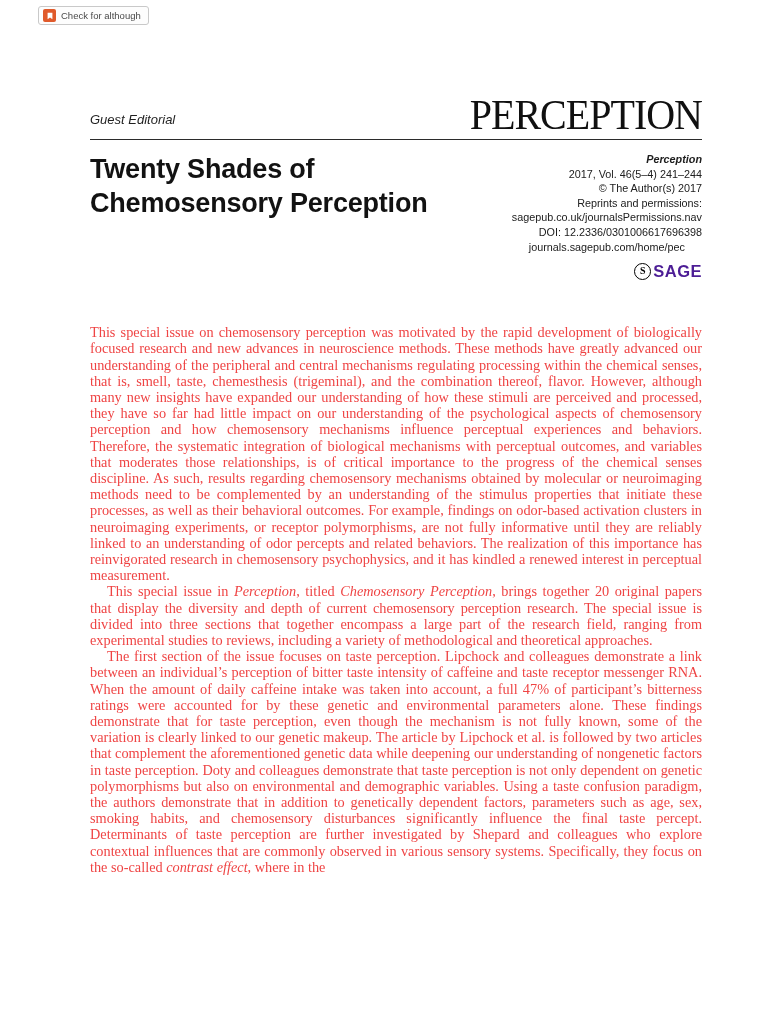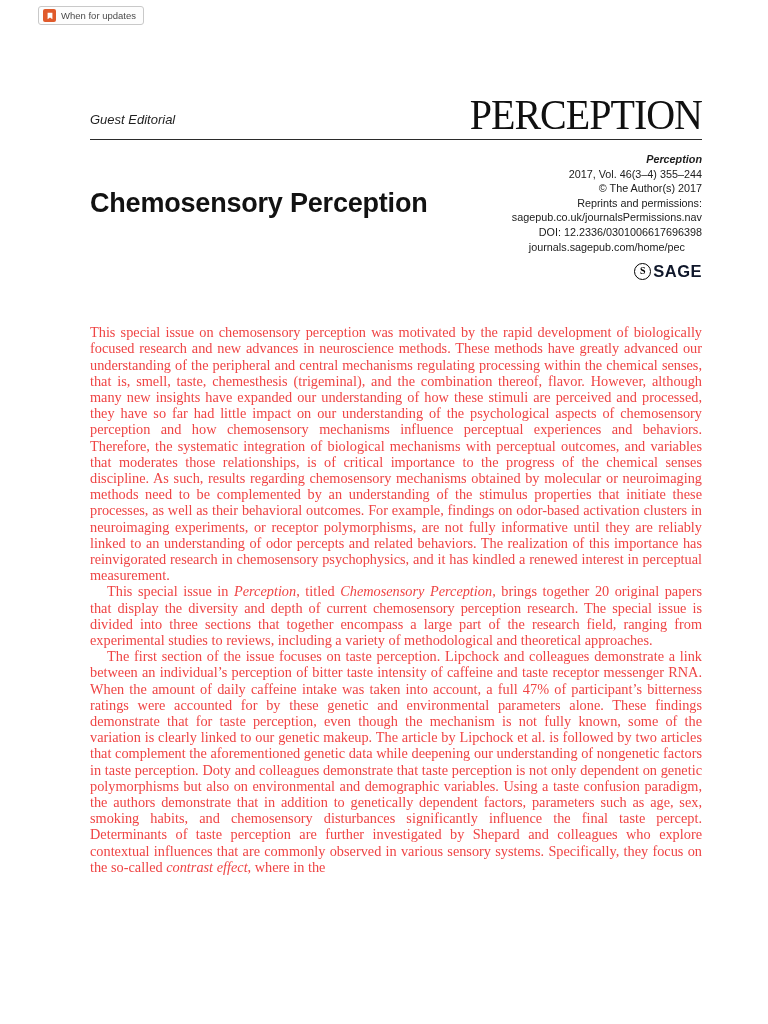--- a/index.html
+++ b/index.html
@@ -117,21 +117,21 @@
     font-family: "Liberation Serif", serif;
     font-weight: bold;
     font-size: 10px;
     color: #000;
   }
   .sage-word {
     font-family: "Liberation Sans", sans-serif;
     font-weight: bold;
     font-size: 16.5px;
     letter-spacing: 0.5px;
-    color: #0f172a;
+    color: #4c1d95;
   }
 
   
   .article-body {
     margin-top: 44px;
     font-size: 14.3px;
     line-height: 16.2px;
     text-align: justify;
     color: #ef4444;
   }
@@ -142,38 +142,38 @@
 <body>
 
 <div class="page">
 
   <div class="crossmark">
     <span class="crossmark-icon">
       <svg viewBox="0 0 10 10" width="8" height="8" aria-hidden="true">
         <path d="M2 1h6v8L5 6.8 2 9z" fill="#ffffff"></path>
       </svg>
     </span>
-    <span class="crossmark-label">When for updates</span>
+    <span class="crossmark-label">Check for although</span>
   </div>
 
   <div class="content">
 
     <div class="header-row">
       <span class="article-type">Guest Editorial</span>
       <span class="journal-logo">PERCEPTION</span>
     </div>
 
     <div class="title-row">
       <h1 class="page-title">
-        <br>
+        <span>Twenty Shades of</span><br>
         <span>Chemosensory Perception</span>
       </h1>
       <div class="meta-block">
         <div class="meta-journal">Perception</div>
-        <div>2017, Vol. 46(3–4) 355–244</div>
+        <div>2017, Vol. 46(5–4) 241–244</div>
         <div>© The Author(s) 2017</div>
         <div>Reprints and permissions:</div>
         <div class="meta-link">sagepub.co.uk/journalsPermissions.nav</div>
         <div>DOI: 12.2336/0301006617696398</div>
         <div class="meta-link">journals.sagepub.com/home/pec</div>
         <div class="sage-logo">
           <span class="sage-circle">S</span>
           <span class="sage-word">SAGE</span>
         </div>
       </div>

